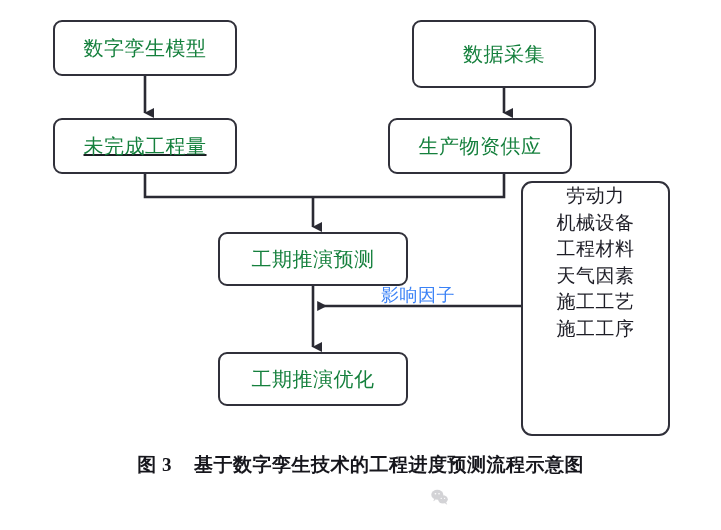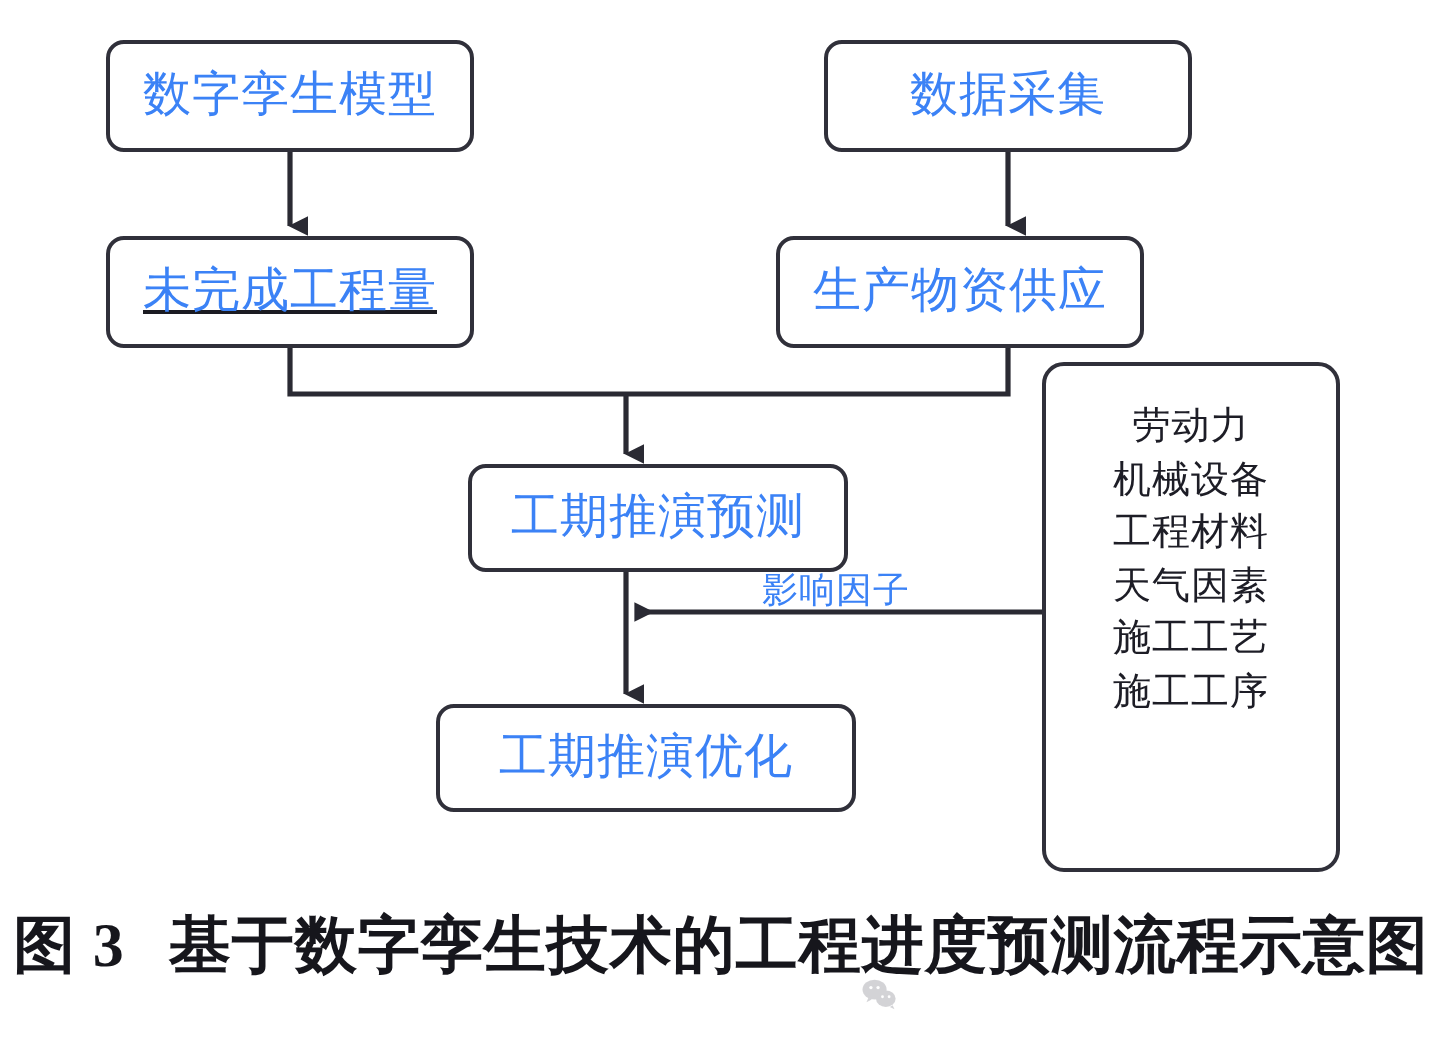--- a/index.html
+++ b/index.html
@@ -39,49 +39,48 @@
     border-radius: 9px;
     background: #ffffff;
     display: flex;
     align-items: center;
     justify-content: center;
     text-align: center;
     letter-spacing: 0.5px;
   }
 
   .node-label {
-    font-size: 24px;
+    font-size: 20px;
     line-height: 1.1;
-    color: #3b82f6;
+    color: #15803d;
     white-space: nowrap;
   }
 
   
   #node-dt-model   { left: 53px;  top: 20px;  width: 184px; height: 56px; }
-  #node-data-acq   { left: 412px; top: 20px;  width: 184px; height: 56px; }
+  #node-data-acq   { left: 412px; top: 20px;  width: 184px; height: 68px; }
   #node-remaining  { left: 53px;  top: 118px; width: 184px; height: 56px; text-decoration: underline; }
   #node-supply     { left: 388px; top: 118px; width: 184px; height: 56px; }
-  #node-predict    { left: 218px; top: 232px; width: 190px; height: 54px; margin-left: 16px; }
-  #node-optimize   { left: 218px; top: 352px; width: 210px; height: 54px; justify-content: center; }
+  #node-predict    { left: 218px; top: 232px; width: 190px; height: 54px; }
+  #node-optimize   { left: 218px; top: 352px; width: 190px; height: 54px; justify-content: center; }
 
   
   #panel-factors {
     position: absolute;
     left: 521px;
     top: 181px;
     width: 149px;
     height: 255px;
     box-sizing: border-box;
     border: 2.2px solid #30303a;
     border-radius: 11px;
     background: #ffffff;
     display: flex;
     flex-direction: column;
     align-items: center;
-    padding-top: 18px;
   }
   .factor-item {
     font-size: 19px;
     line-height: 26.5px;
     color: #1d1d26;
     white-space: nowrap;
     letter-spacing: 0.5px;
   }
 
   
@@ -95,21 +94,21 @@
     letter-spacing: 0.5px;
   }
 
   
   #figure-caption {
     position: absolute;
     left: 0;
     top: 452px;
     width: 721px;
     text-align: center;
-    font-size: 31px;
+    font-size: 19px;
     font-weight: bold;
     color: #16161c;
     letter-spacing: 0.5px;
   }
   #caption-number { margin-right: 22px; }
 
   
   #watermark {
     position: absolute;
     left: 430px;

